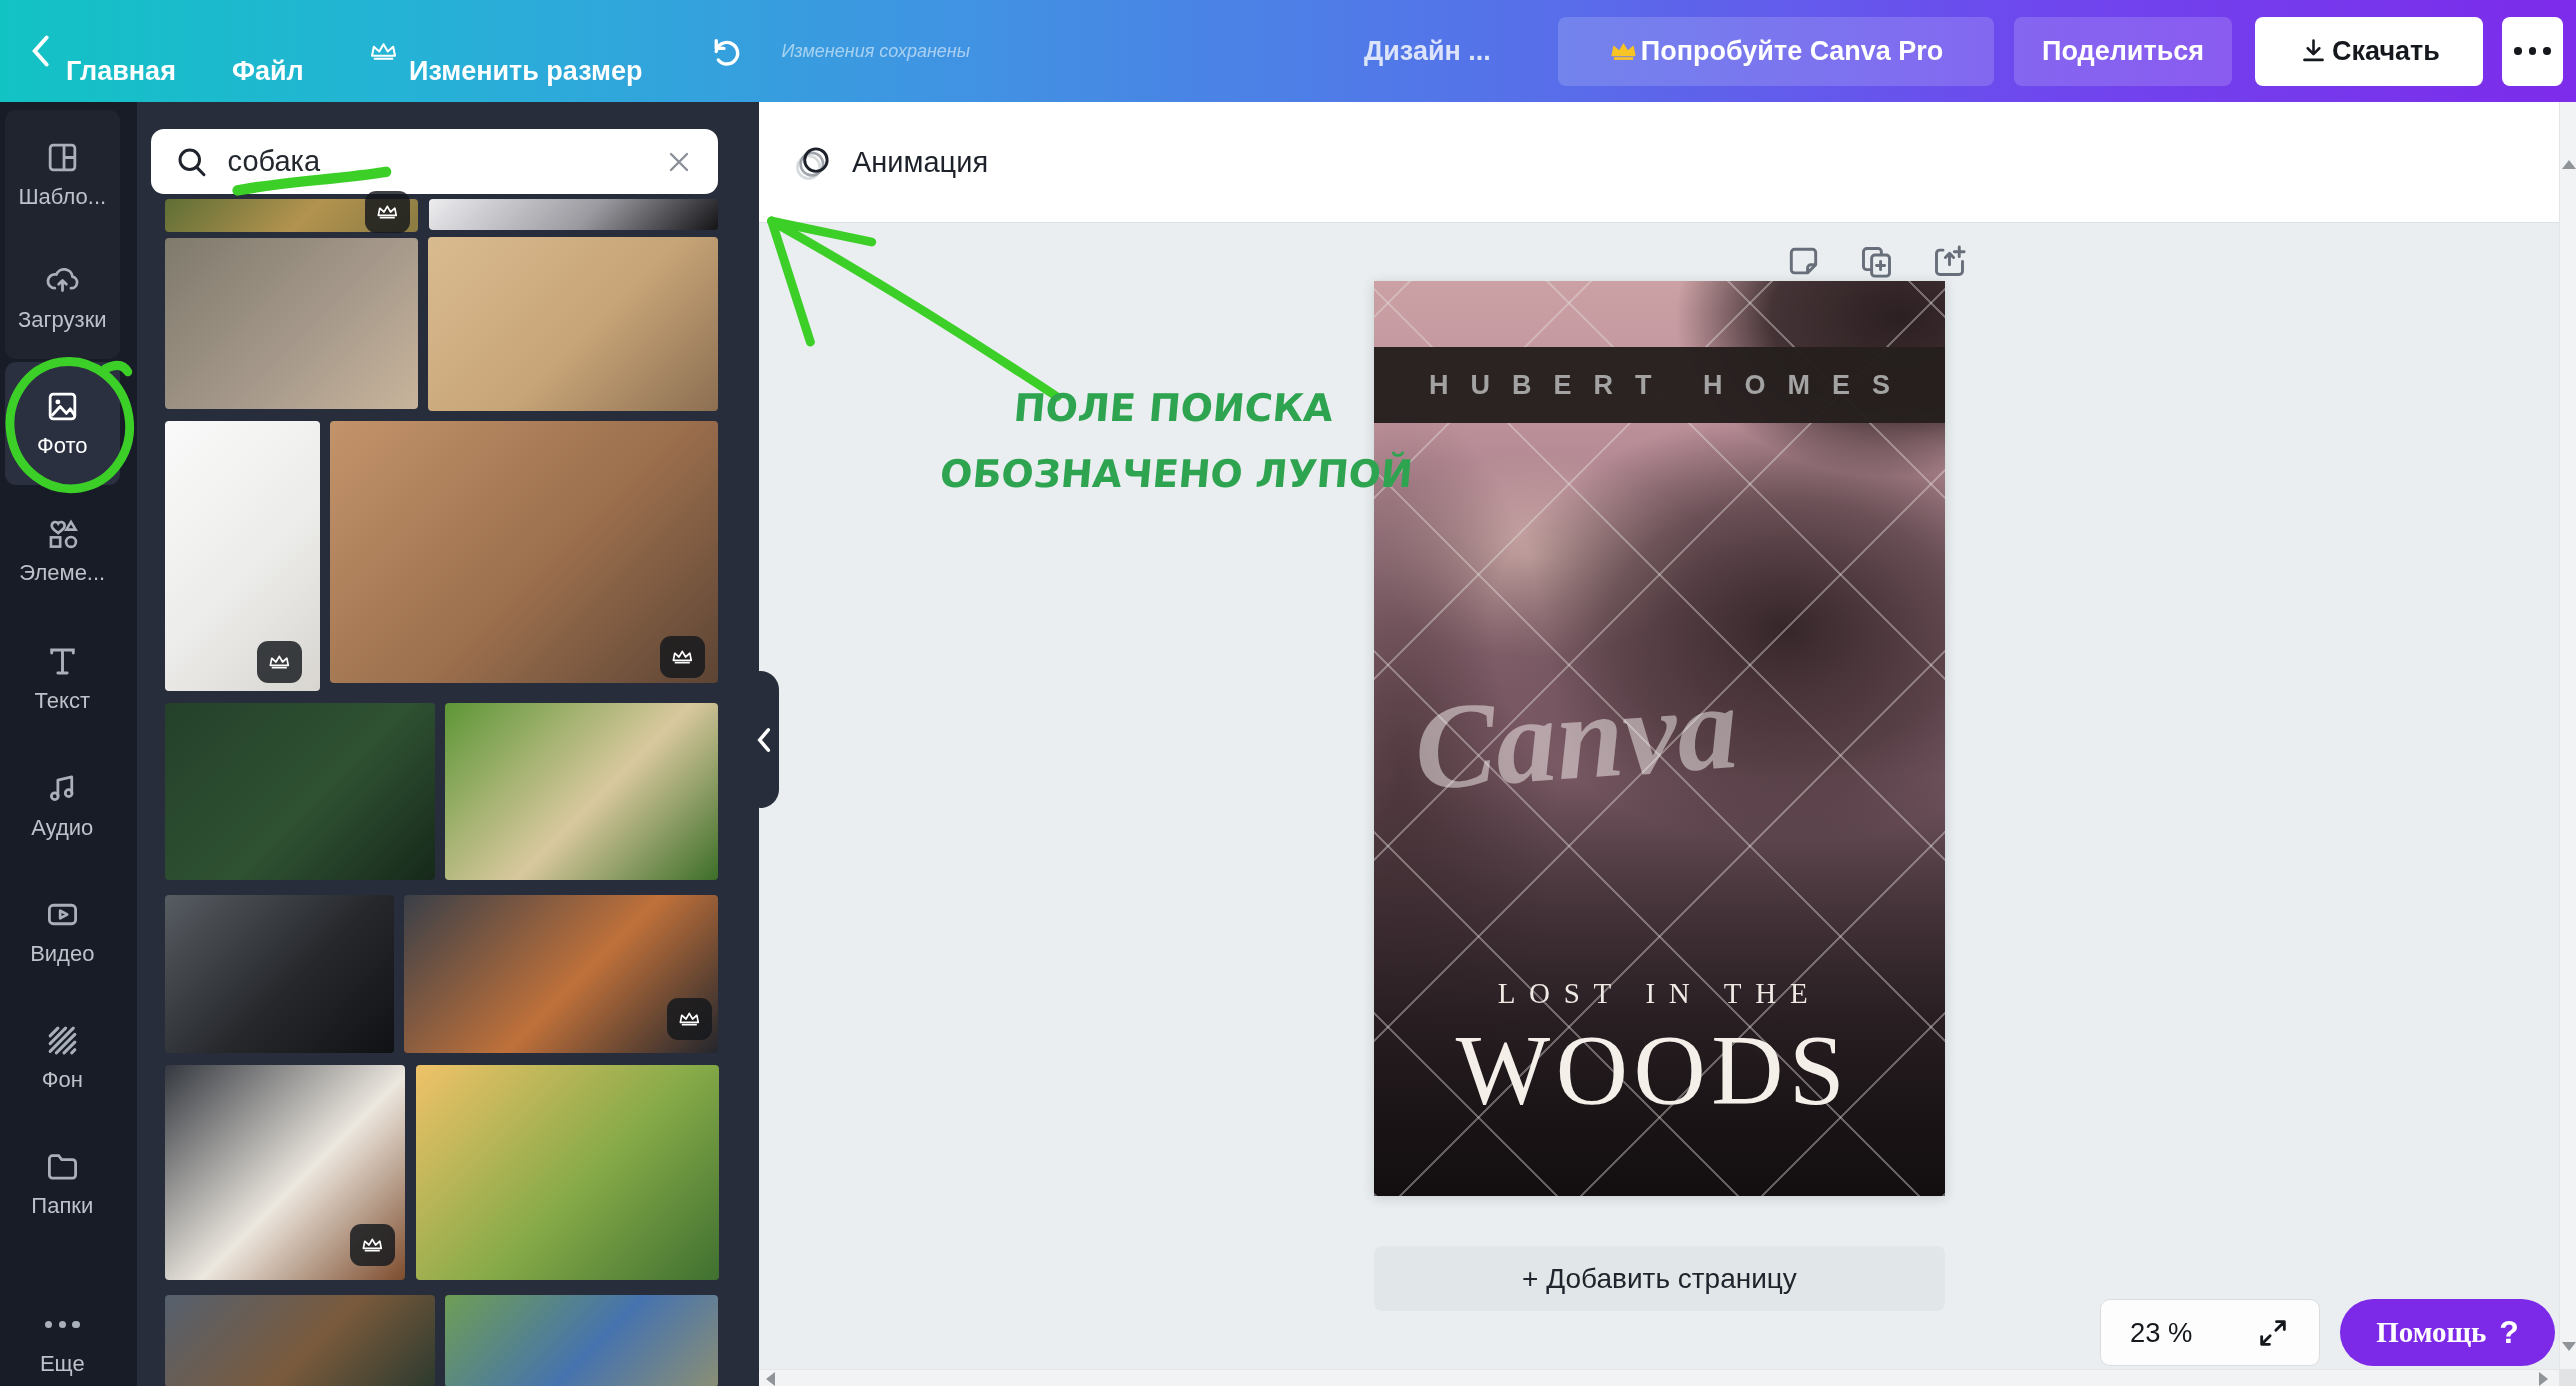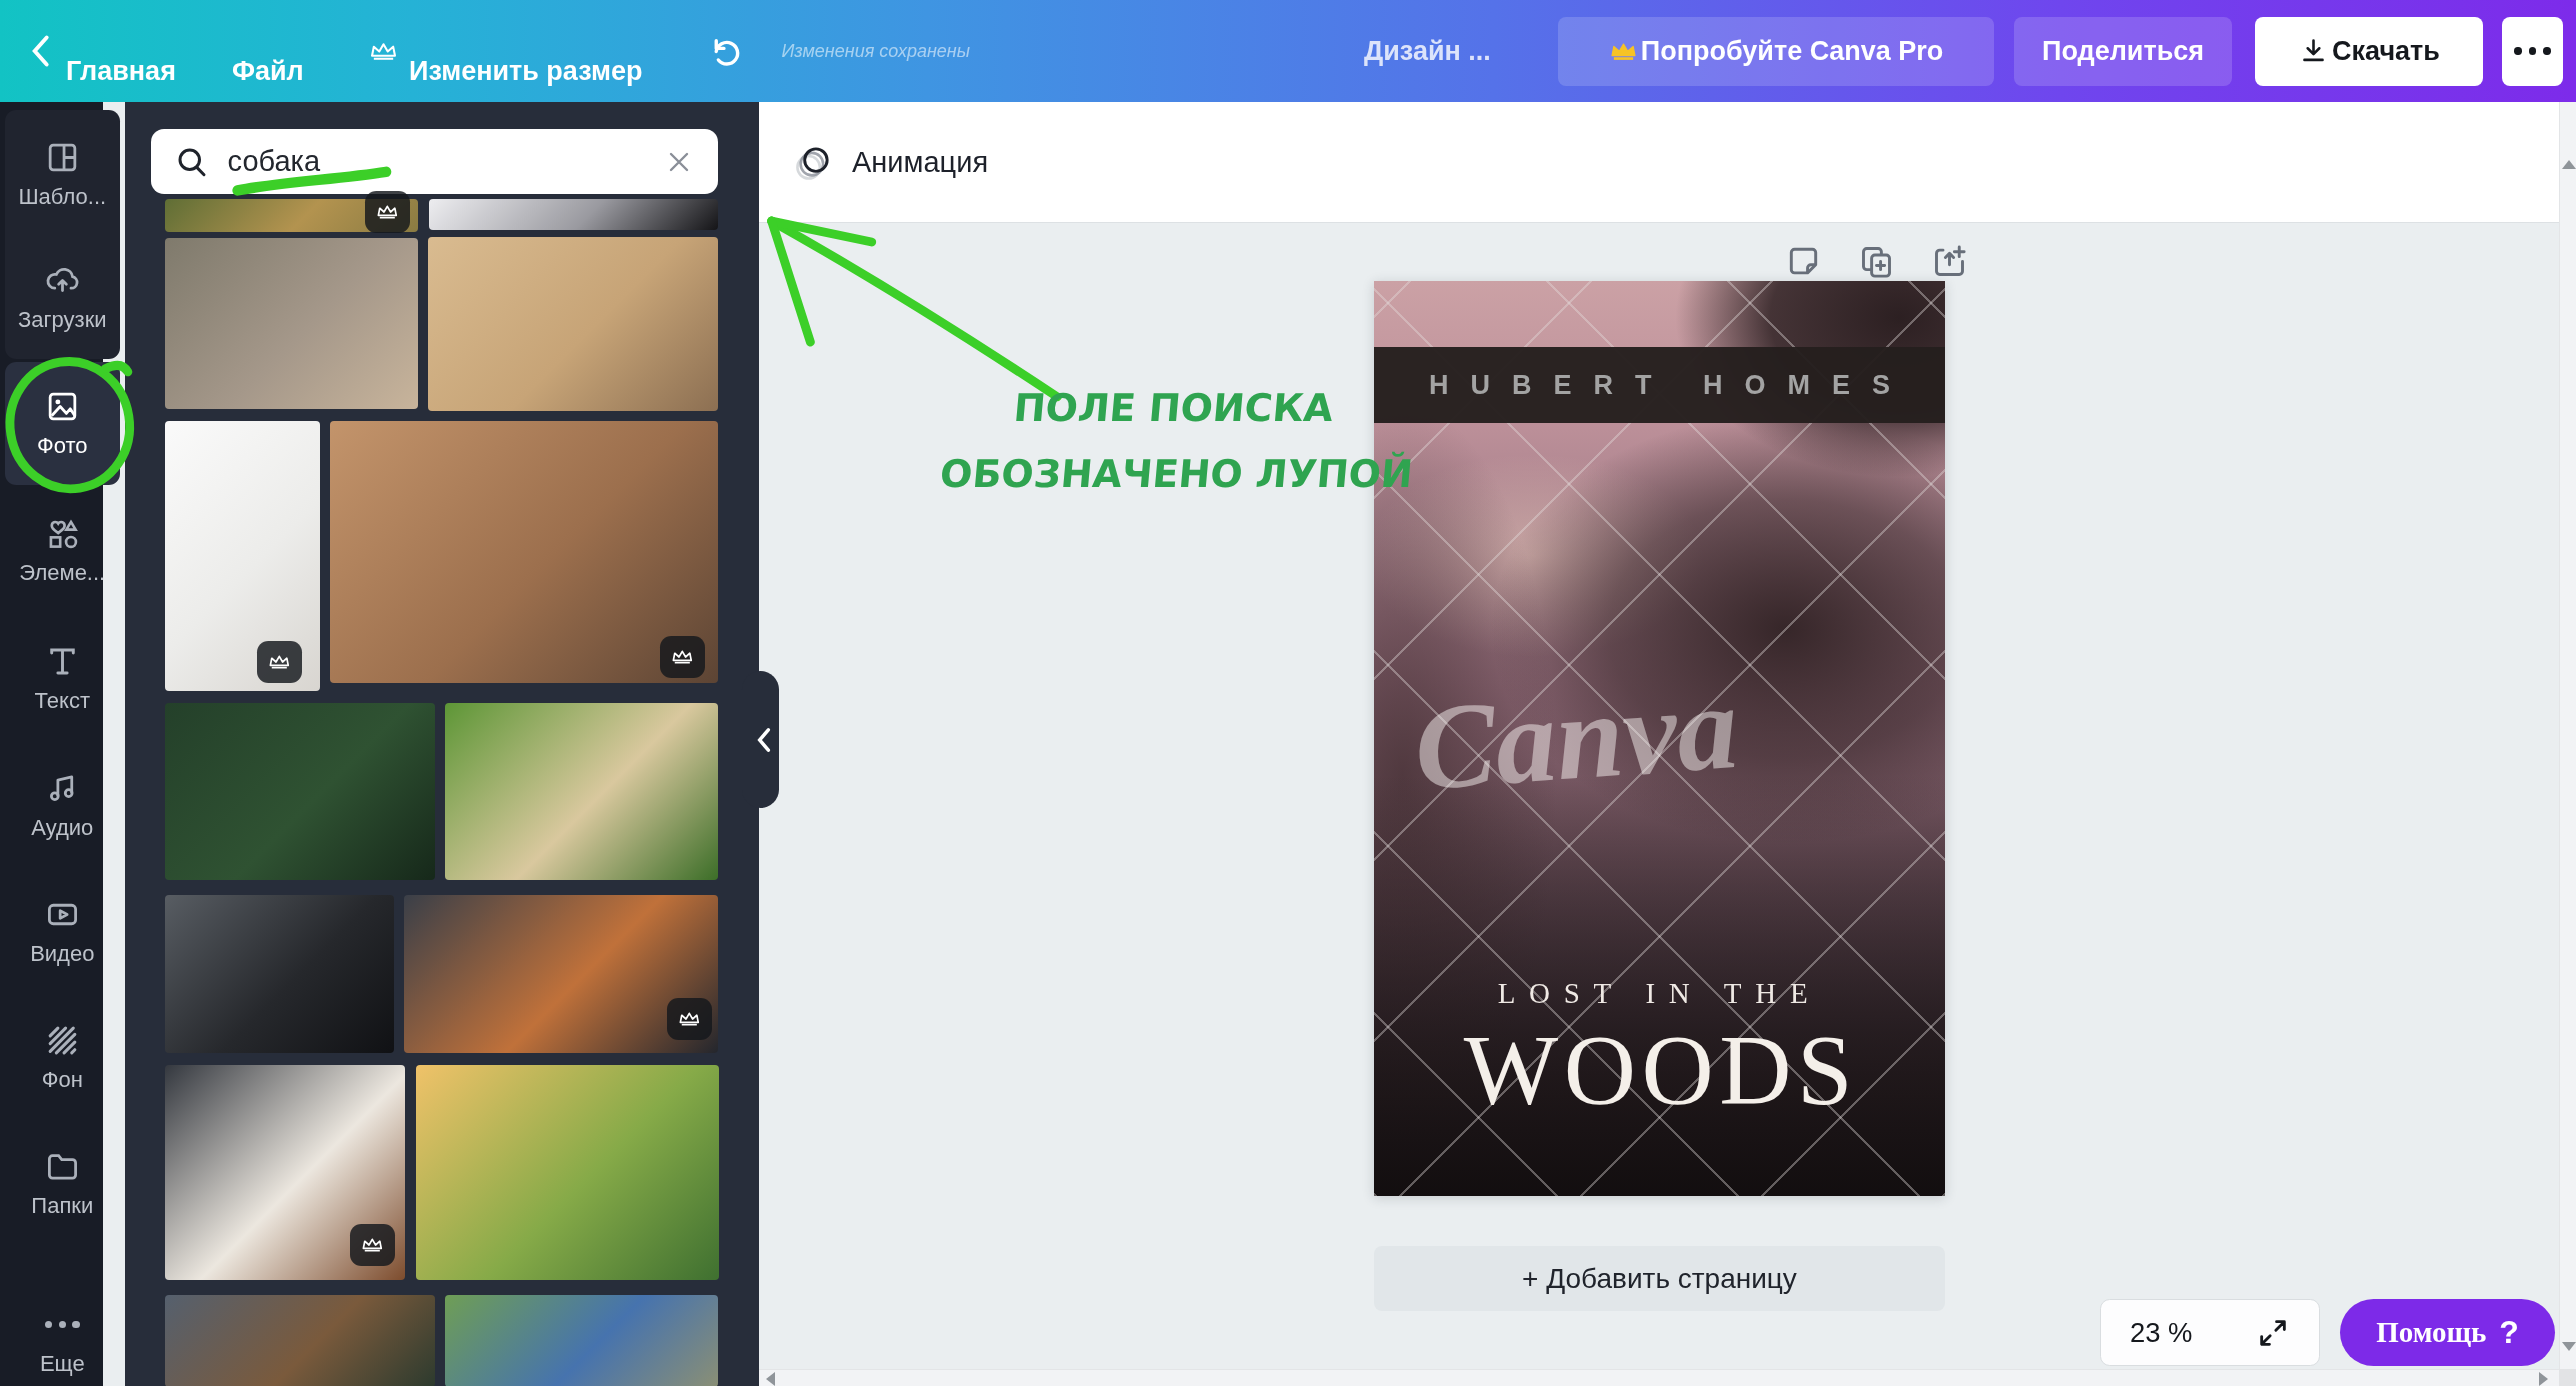--- a/index.html
+++ b/index.html
@@ -16,21 +16,21 @@
   .tb-saved { font-style:italic; font-weight:400; color:rgba(255,255,255,.55); font-size:18px; }
   .tb-design { color:rgba(255,255,255,.8); font-weight:600; font-size:27px; }
   .tb-btn { height:69px; border-radius:8px; display:flex; align-items:center; justify-content:center;
             gap:3px; font-size:27px; font-weight:600; cursor:pointer; padding:0 24px; }
   .tb-btn.ghost { background:rgba(255,255,255,.16); color:#fff; }
   .tb-btn.white { background:#fff; color:#15181d; }
   .dots { display:flex; gap:7.3px; }
   .dots i { width:7.3px; height:7.3px; border-radius:50%; background:#15181d; display:block; }
 
   
-  .sidebar { position:absolute; left:0; top:102px; width:103px; height:1285px; background:#181c26; z-index:20; }
+  .sidebar { position:absolute; left:0; top:102px; width:137px; height:1285px; background:#181c26; z-index:20; }
   .sb-group { position:absolute; left:4.8px; width:115px; border-radius:11.3px; background:#20242f; }
   .sb-item { width:115px; height:123px; display:flex; flex-direction:column; align-items:center;
              justify-content:center; gap:8px; color:#bdc2ca; font-size:22px; cursor:pointer;
              position:absolute; left:4.8px; border-radius:11.3px; }
   .sb-item.active { background:#2a3040; color:#ffffff; }
   .sb-item svg { stroke:#aab0ba; }
   .sb-item.active svg { stroke:#ffffff; }
   .sb-dots { display:flex; gap:6.5px; height:36px; align-items:center;}
   .sb-dots i { width:7.3px; height:7.3px; border-radius:50%; background:#aab0ba; }
 
@@ -69,21 +69,21 @@
       linear-gradient(180deg,#cba1a5 0%,#bf929b 14%,#a67f8a 28%,#8b6673 44%,#6f525c 58%,#57414a 70%,#40323a 82%,#2f262b 100%);
   }
   .design-banner { position:absolute; left:0; top:66px; width:571px; height:76px; background:rgba(37,31,30,.97);
                    display:flex; align-items:center; justify-content:center; }
   .design-brand { color:#a3a3a3; font-size:27px; font-weight:700; letter-spacing:22px; text-indent:22px; white-space:nowrap; }
   .watermark { position:absolute; left:0px; top:387px; width:404px; text-align:center;
                font-family:"Liberation Serif", serif; font-style:italic; font-weight:700; font-size:121px;
                color:rgba(252,248,246,.48); transform:rotate(-4deg); }
   .design-sub { position:absolute; left:0; top:696px; width:571px; text-align:center;
                 font-family:"Liberation Serif", serif; font-size:29px; letter-spacing:13.7px; color:#efe9e4; white-space:nowrap; }
-  .design-big { position:absolute; left:8px; top:731px; width:558px; text-align:center;
+  .design-big { position:absolute; left:0; top:731px; width:558px; text-align:center;
                 font-family:"Liberation Serif", serif; font-size:100px; letter-spacing:5.6px; color:#f4efe9; white-space:nowrap; }
 
   .add-page-btn { position:absolute; left:615px; top:1144px; width:571px; height:65px; background:#e1e6e9;
                   border-radius:8px; display:flex; align-items:center; justify-content:center;
                   font-size:28px; color:#20242c; font-weight:500; cursor:pointer; }
 
   .zoom-pill { position:absolute; left:1341px; top:1197px; width:220px; height:67px; background:#fdfdfe;
                border:1.6px solid #d9dde0; border-radius:9.7px; display:flex; align-items:center;
                justify-content:space-between; padding:0 29px; cursor:pointer; }
   .zoom-pill .lvl { font-size:27.4px; color:#15181d; }

